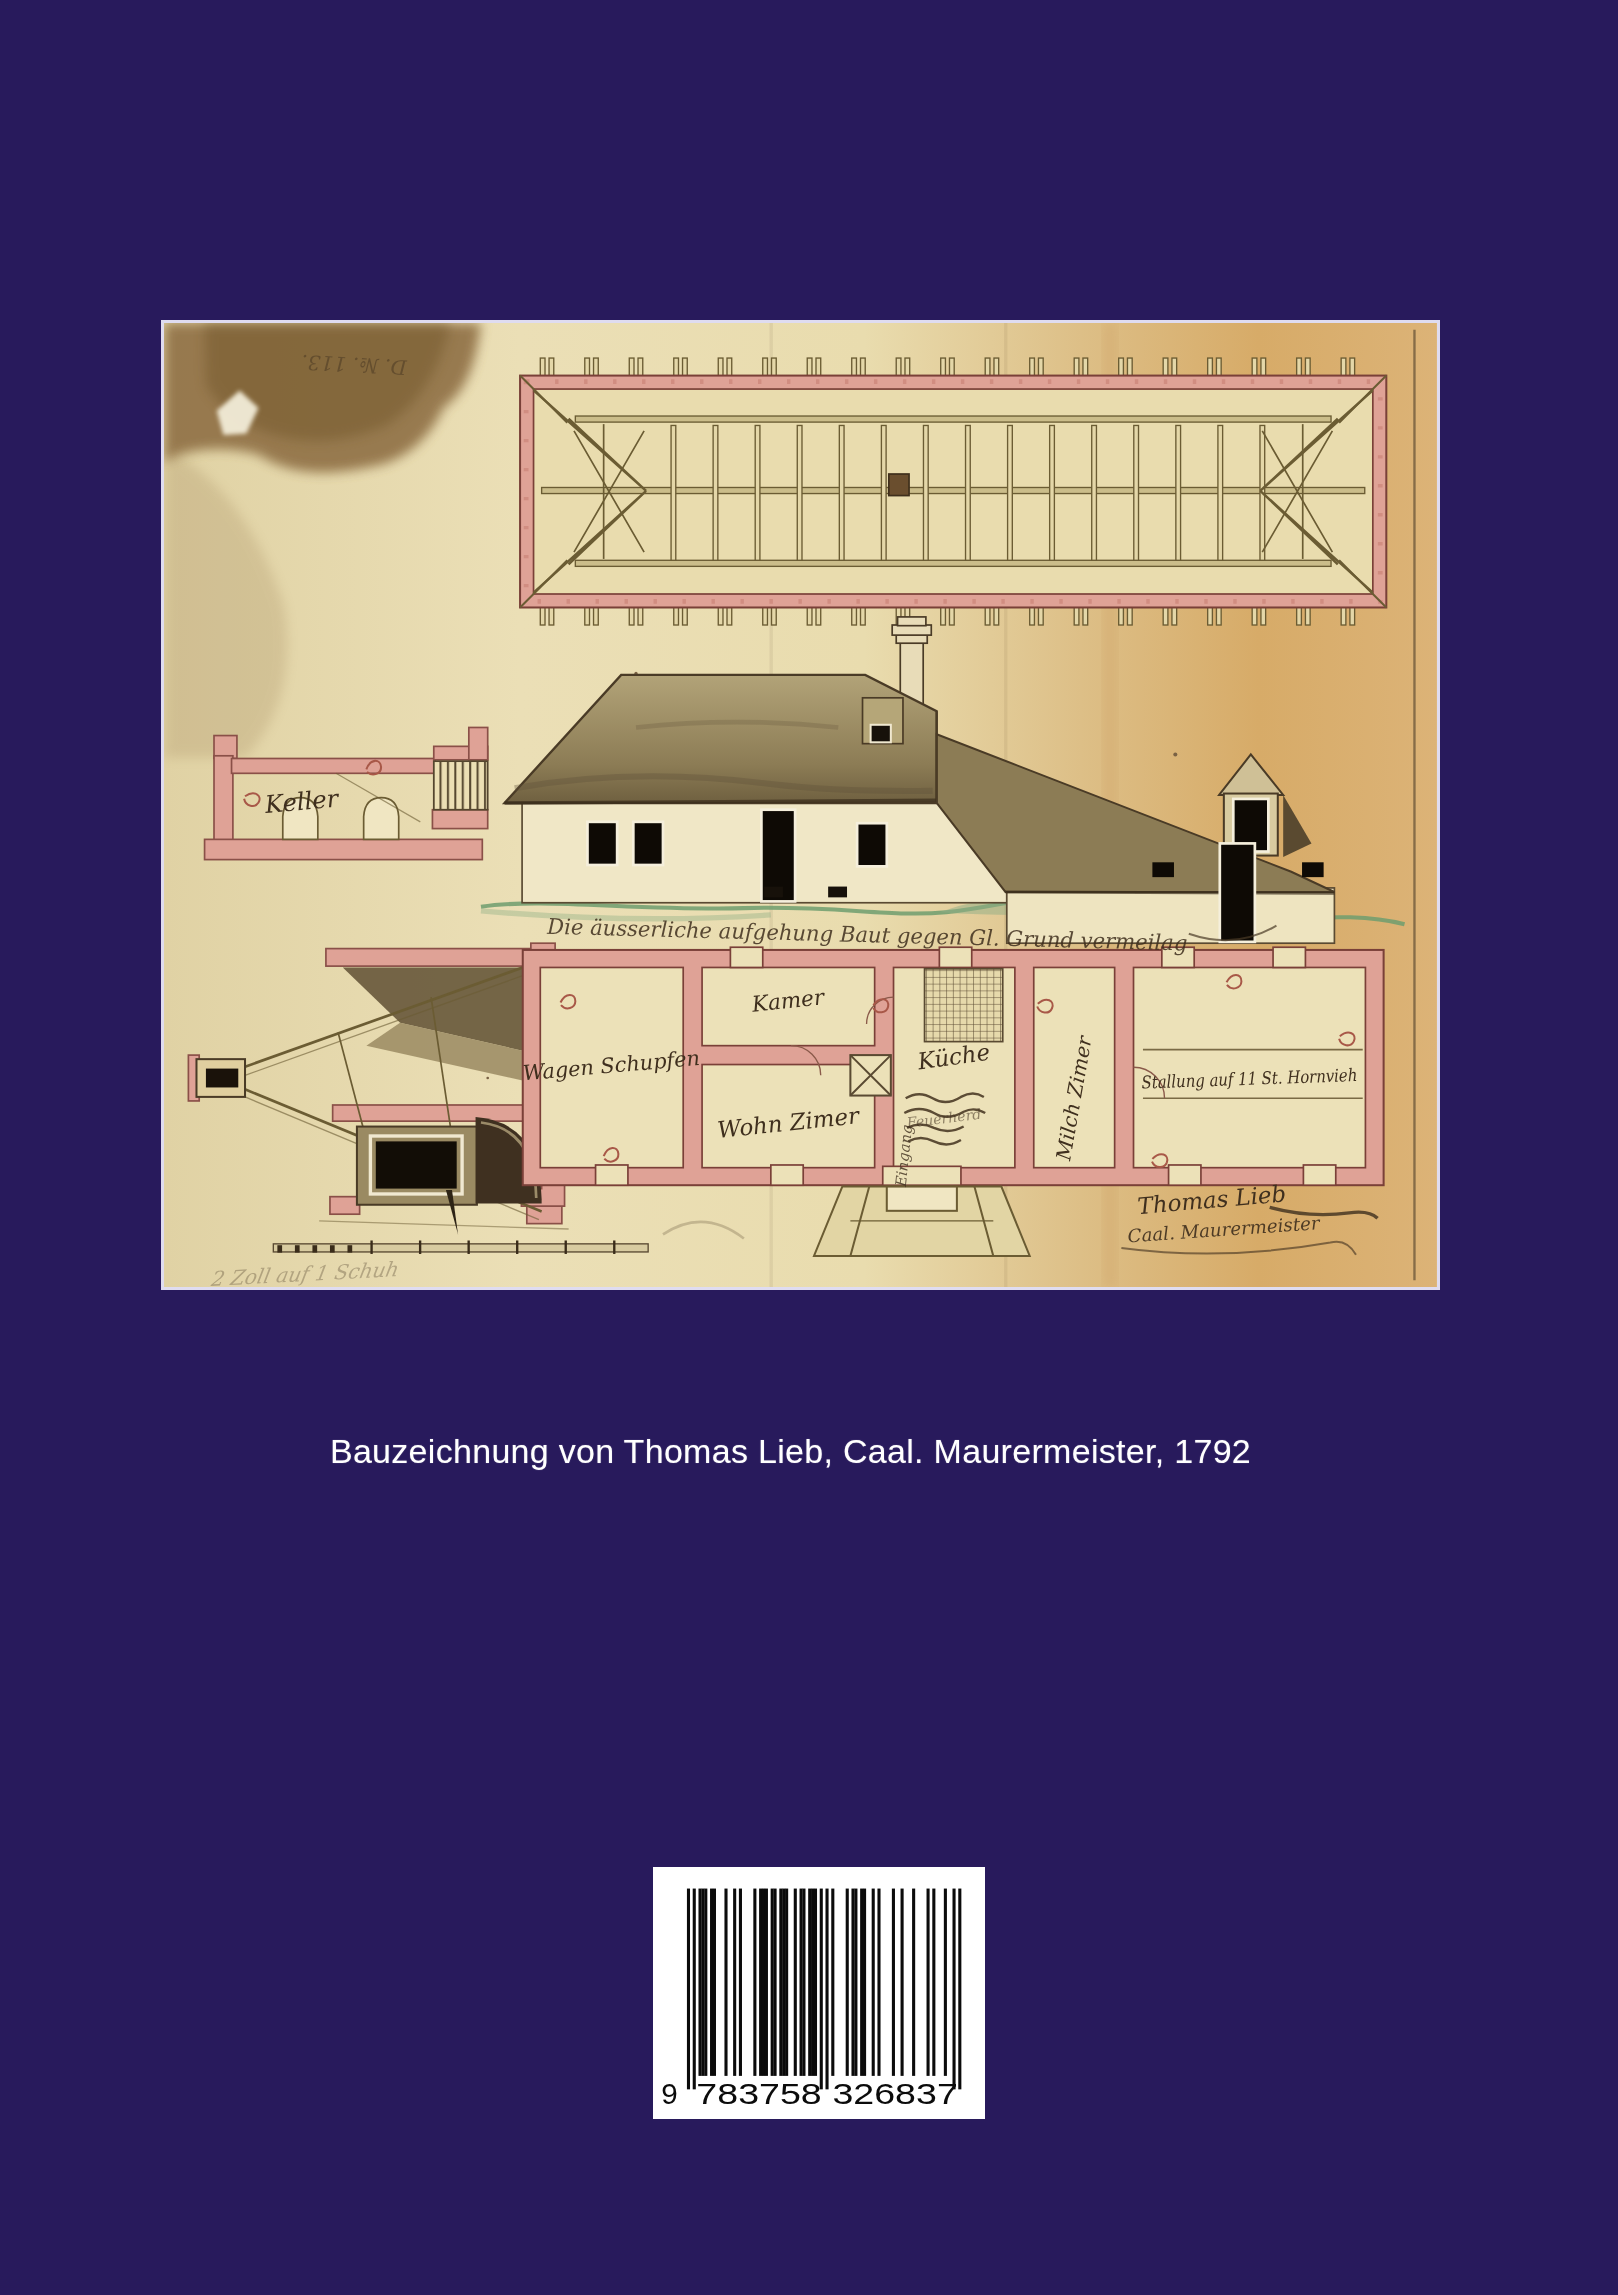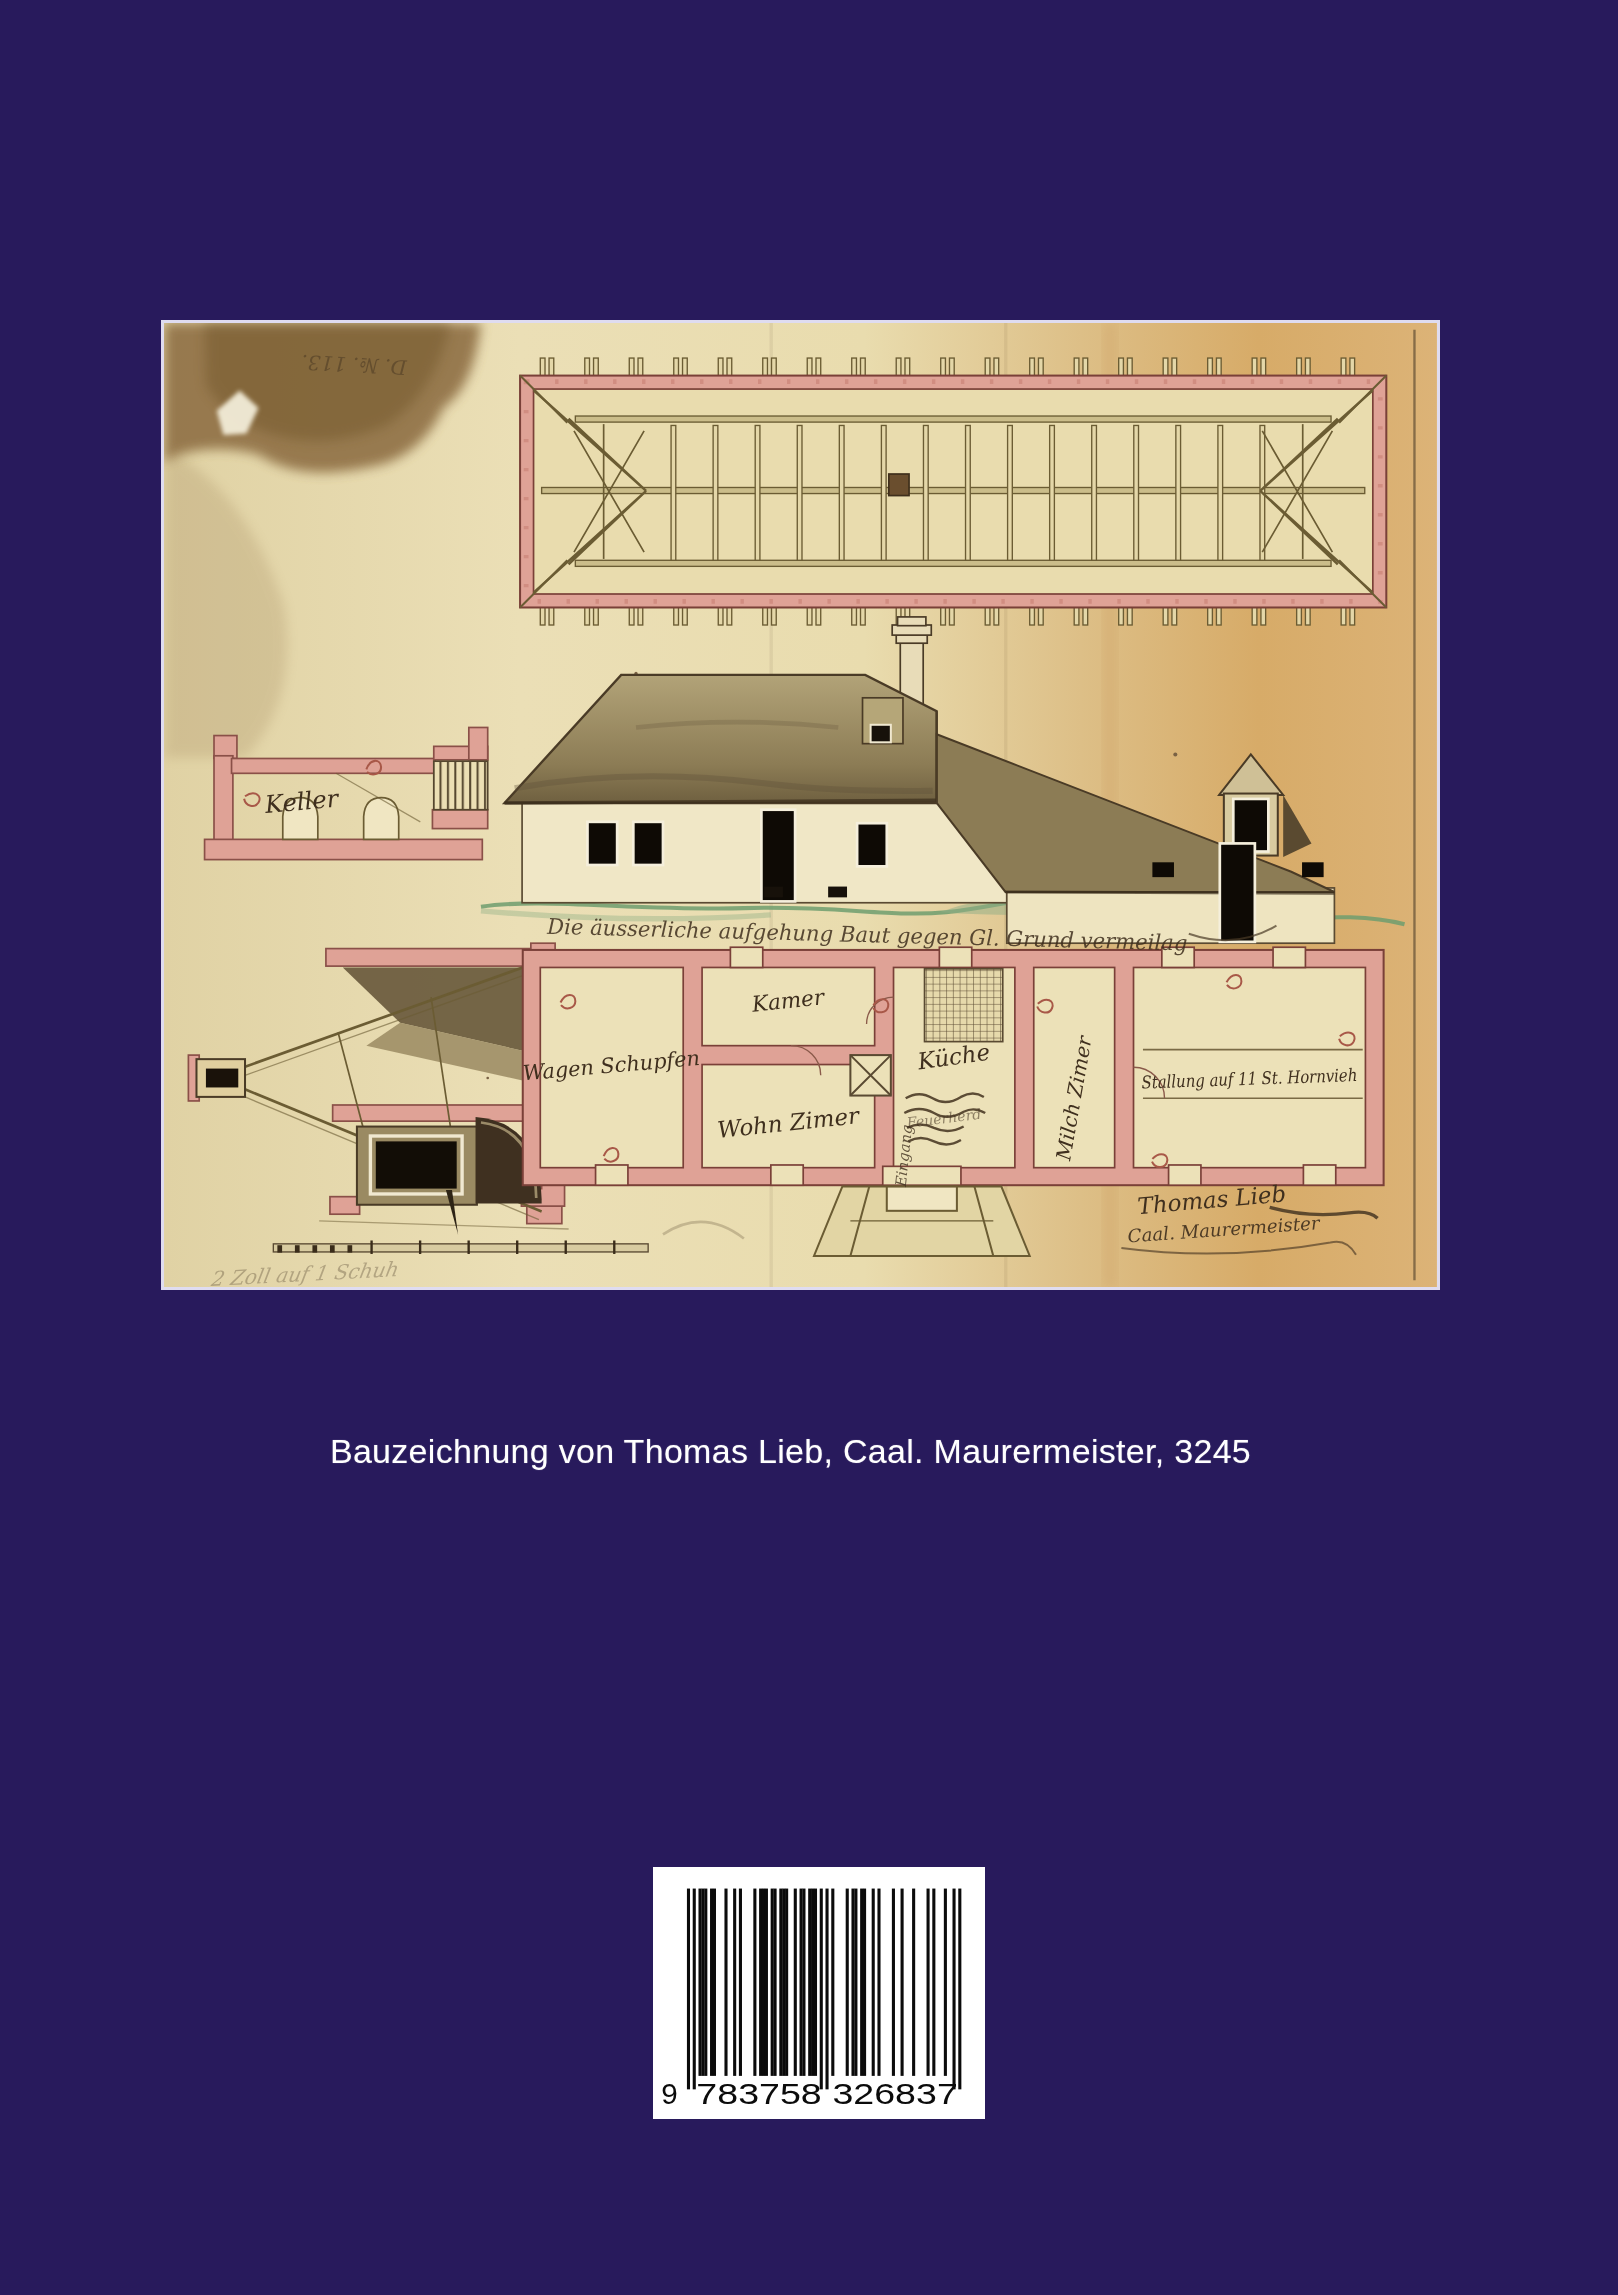--- a/index.html
+++ b/index.html
@@ -410,21 +410,21 @@
           <rect x="522" y="1361" width="3.5" height="20" fill="#3a2c1a"></rect>
           <rect x="594" y="1361" width="3.5" height="20" fill="#3a2c1a"></rect>
           <rect x="666" y="1361" width="3.5" height="20" fill="#3a2c1a"></rect>
         </g>
     <text class="hw" x="420" y="1410" font-size="30" opacity="0.3" fill="#6a5a3e" transform="rotate(-3 420 1410) skewX(-14)">2 Zoll auf 1 Schuh</text>
     <path d="M740,1352 q60,-40 120,6" stroke="#6a5a3e" stroke-width="4" fill="none" opacity="0.3"></path>
   </g>
 </svg>
 </figure>
 
-<div id="caption">Bauzeichnung von Thomas Lieb, Caal. Maurermeister, 3245</div>
+<div id="caption">Bauzeichnung von Thomas Lieb, Caal. Maurermeister, 1792</div>
 
 <div id="barcode">
   <svg xmlns="http://www.w3.org/2000/svg" viewBox="0 0 492 374">
     <g id="bars">
         <rect x="50" y="32" width="4.584" height="298" fill="#0b0b0b"></rect>
         <rect x="58.568" y="32" width="4.584" height="298" fill="#0b0b0b"></rect>
         <rect x="67.136" y="32" width="4.584" height="278" fill="#0b0b0b"></rect>
         <rect x="71.42" y="32" width="4.584" height="278" fill="#0b0b0b"></rect>
         <rect x="75.70400000000001" y="32" width="4.584" height="278" fill="#0b0b0b"></rect>
         <rect x="84.27199999999999" y="32" width="4.584" height="278" fill="#0b0b0b"></rect>

